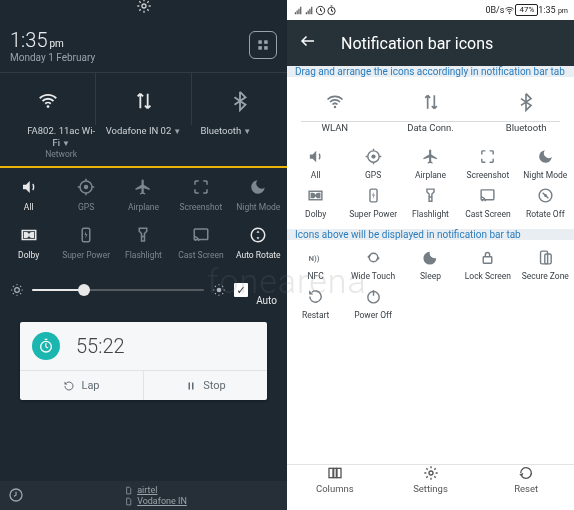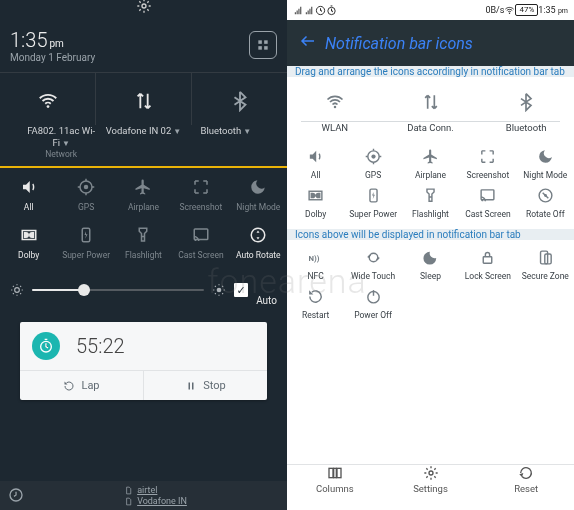--- a/index.html
+++ b/index.html
@@ -64,21 +64,21 @@
 
 .l-foot { position:absolute; bottom:0; left:0; right:0; background:rgba(40,48,56,.85); padding:4px 8px; display:flex; align-items:center; gap:8px; color:#9aa3aa; font-size:9px;}
 .l-foot .stack{display:flex;flex-direction:column;gap:1px;text-decoration:underline;}
 .sim-row{display:flex;align-items:center;gap:4px;}
 .sim-row svg{width:9px;height:9px;}
 
 
 .r-status { height:20px; background:#fff; display:flex; align-items:center; justify-content:space-between; padding:0 6px; font-size:9px; color:#222;}
 .r-status .lft, .r-status .rgt { display:flex; align-items:center; }
 .r-status svg { width:11px; height:11px; }
-.r-head { height:46px; background:#263238; color:#3b82f6; display:flex; align-items:center; gap:8px; padding:0 12px;font-style:italic;}
+.r-head { height:46px; background:#263238; color:#ffffff; display:flex; align-items:center; gap:24px; padding:0 12px;}
 .r-head svg{width:18px;height:18px;}
 .r-head .title{ font-size:16px; font-weight:400;}
 
 .band { background:#e8eef2; color:#2b7dbd; font-size:10px; padding:0 8px;}
 .r-top3 { display:flex; padding:8px 0 2px; }
 .r-top3 .c3 { flex:1; display:flex; align-items:center; justify-content:center; height:34px;}
 .r-top3 svg { width:20px; height:20px; color:#757e85;}
 .r-labels{ display:flex; padding-bottom:6px;}
 .r-labels .c3{ flex:1; text-align:center; font-size:9.5px; color:#3a4147;}
 

